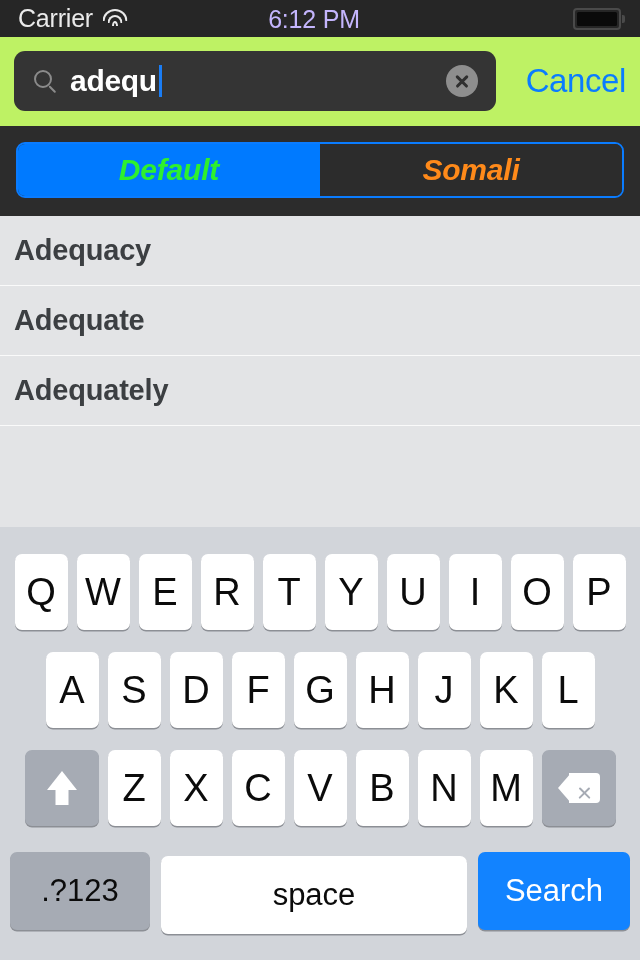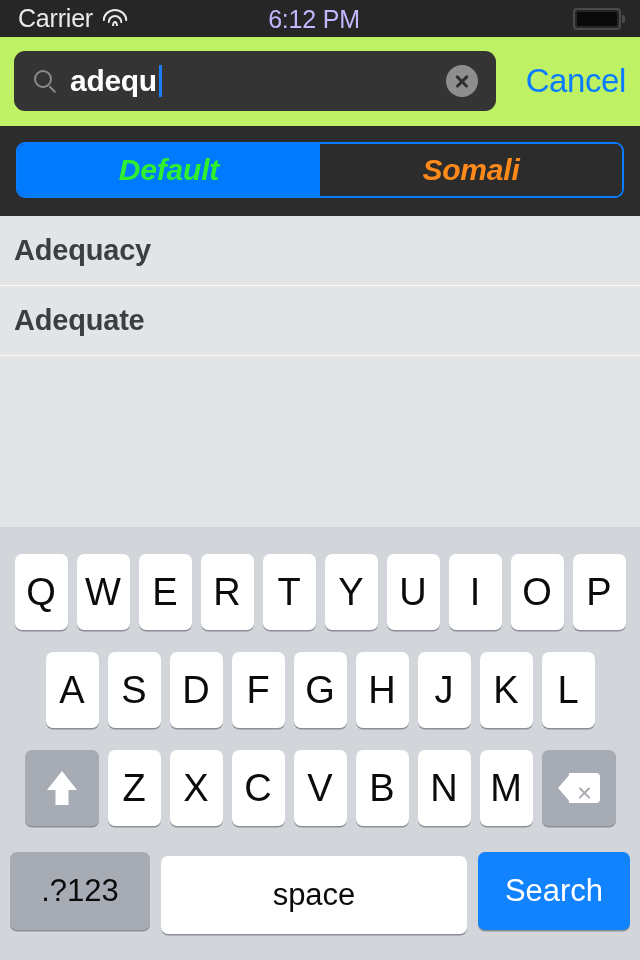--- a/index.html
+++ b/index.html
@@ -173,20 +173,23 @@
     </div>
   </div>
 
   <div class="list">
     <div class="list-row">
       <span class="label">Adequacy</span>
     </div>
     <div class="list-row">
       <span class="label">Adequate</span>
     </div>
+    <div class="list-row">
+      <span class="label">Adequately</span>
+    </div>
     <div class="list-filler"></div>
   </div>
 
   <div class="keyboard">
 
     <div class="krow r1">
       <div class="key letter">Q</div>
       <div class="key letter">W</div>
       <div class="key letter">E</div>
       <div class="key letter">R</div>

